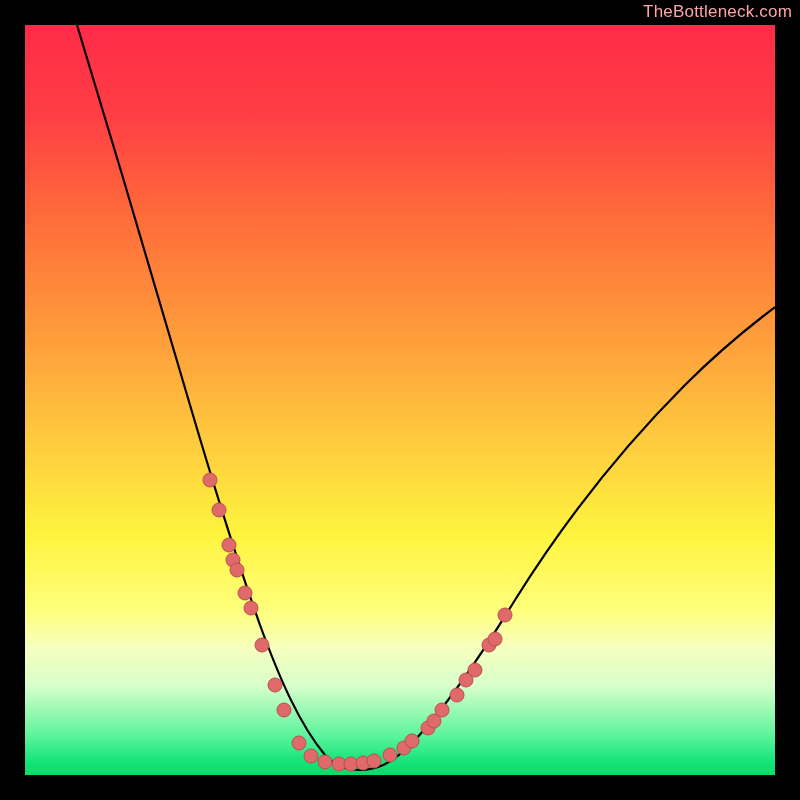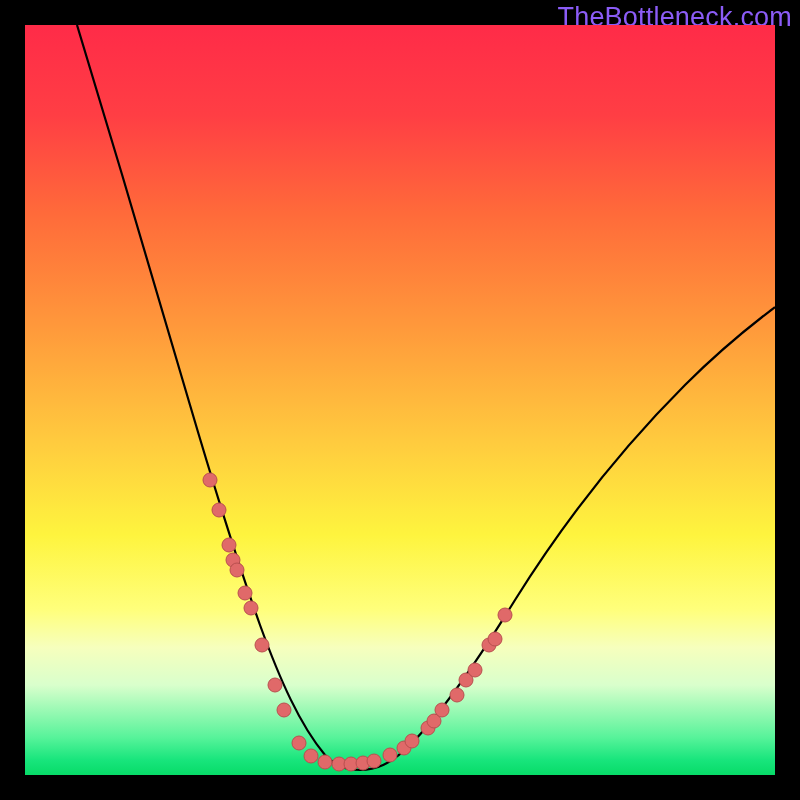--- a/index.html
+++ b/index.html
@@ -35,22 +35,22 @@
       #d9ffcc 88%,
       #57f39a 95%,
       #18e57c 98%,
       #07db68 100%
     );
   }
   .watermark {
     position: absolute;
     top: 2px;
     right: 8px;
-    color: #8b5cf6;
-    font-size: 27px;
+    color: #fca5a5;
+    font-size: 17px;
     font-weight: 500;
     letter-spacing: 0.2px;
     user-select: none;
   }
   svg.curve {
     position: absolute;
     inset: 0;
     width: 750px;
     height: 750px;
   }

